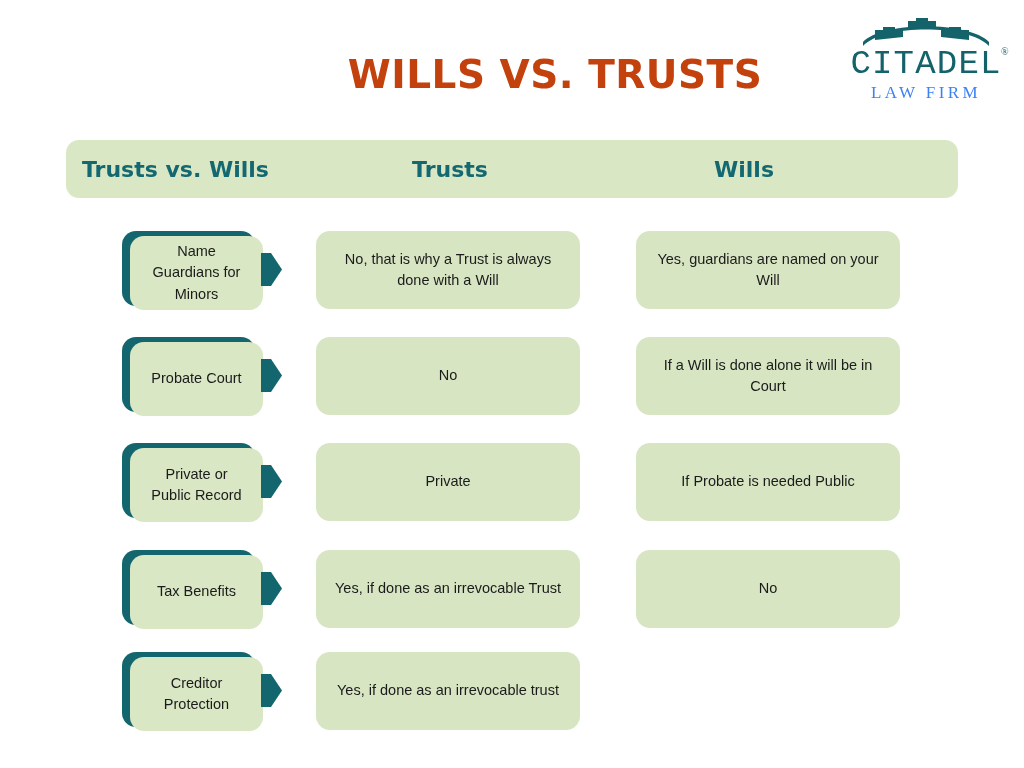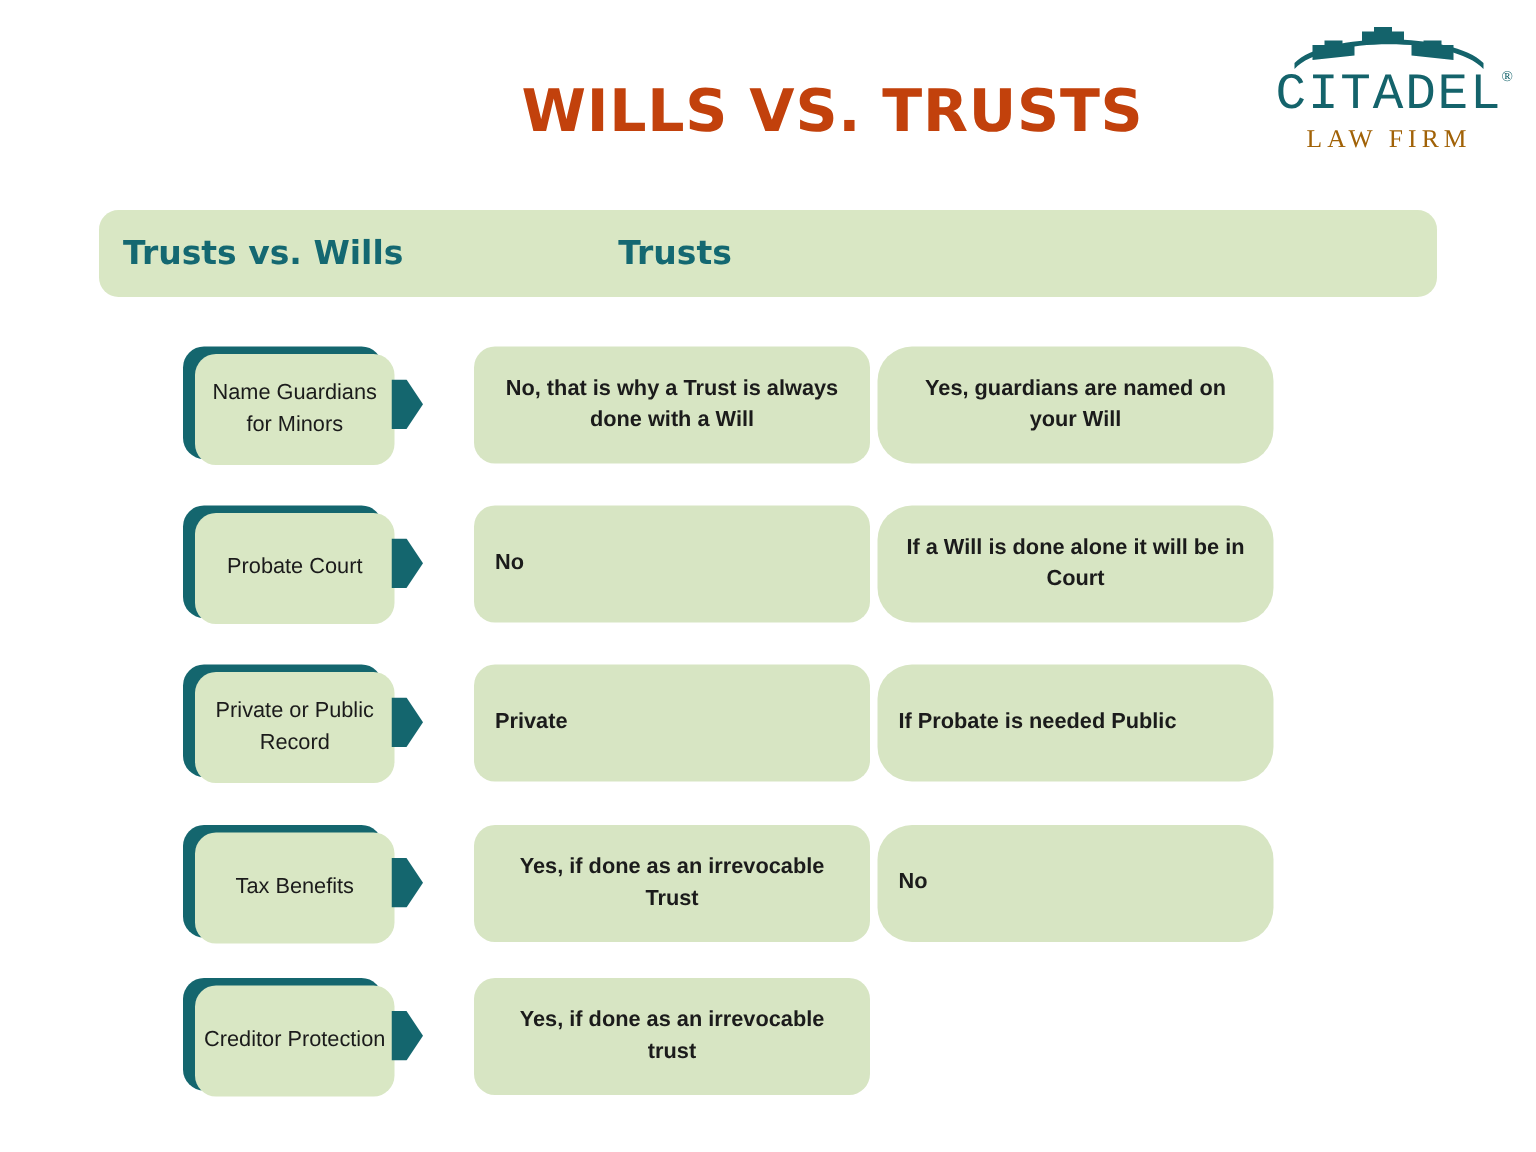--- a/index.html
+++ b/index.html
@@ -72,21 +72,21 @@
   }
   .logo-lawfirm {
     position: absolute;
     left: 0px;
     top: 67px;
     width: 180px;
     text-align: center;
     font-family: "Liberation Serif", serif;
     font-size: 17px;
     letter-spacing: 3.4px;
-    color: #a16207;
+    color: #3b82f6;
   }
 
   
   .header-band {
     position: absolute;
     left: 66px;
     top: 140px;
     width: 892px;
     height: 58px;
     background: #D9E7C4;
@@ -133,21 +133,21 @@
     left: 8px;
     top: 5px;
     width: 133px;
     height: 74px;
     background: #D9E7C4;
     border-radius: 14px;
     display: flex;
     align-items: center;
     justify-content: center;
     text-align: center;
-    padding: 0 6px;
+    padding: 0 16px;
   }
   .label-text {
     font-size: 14.5px;
     line-height: 1.45;
     color: #1b1b1b;
     font-family: "Liberation Sans", sans-serif;
   }
   .label-arrow {
     position: absolute;
     left: 139px;
@@ -156,33 +156,32 @@
     height: 33px;
   }
 
   
   .cell {
     position: absolute;
     background: #D7E5C3;
     border-radius: 14px;
     display: flex;
     align-items: center;
-    justify-content: flex-start;
-    text-align: center;
-    font-weight: bold;
+    justify-content: center;
+    text-align: center;
   }
   .cell-text {
     font-size: 14.5px;
     line-height: 1.48;
     color: #1b1b1b;
     padding: 0 14px;
     font-family: "Liberation Sans", sans-serif;
   }
   .cell-trusts { left: 316px; width: 264px; }
-  .cell-wills  { left: 585px; width: 264px; border-radius: 23px; }
+  .cell-wills  { left: 636px; width: 264px; }
 </style>
 </head>
 <body>
 
 <div id="stage">
 
   <div class="title">WILLS VS. TRUSTS</div>
 
   <div class="logo">
     <svg class="logo-crown" viewBox="0 0 146 34">
@@ -192,20 +191,21 @@
       <path d="M88 21 L88 14 L96 14 L96 11 L108 11 L108 14 L116 14 L116 24 Z" fill="#14636B"></path>
     </svg>
     <div class="logo-citadel">CITADEL</div>
     <div class="logo-reg">®</div>
     <div class="logo-lawfirm">LAW FIRM</div>
   </div>
 
   <div class="header-band">
     <div class="hdr-cell hdr-1">Trusts</div>
     <div class="hdr-cell hdr-0">Trusts vs. Wills</div>
+    <div class="hdr-cell hdr-2">Wills</div>
   </div>
 
   <div class="row" style="top:231px;height:78px">
     <div class="label-group">
       <div class="label-shadow"></div>
       <div class="label-box">
         <span class="label-text">Name Guardians for Minors</span>
       </div>
       <svg class="label-arrow" viewBox="0 0 21 33">
         <path d="M0 0 L10 0 L21 16.5 L10 33 L0 33 Z" fill="#14666E"></path>

